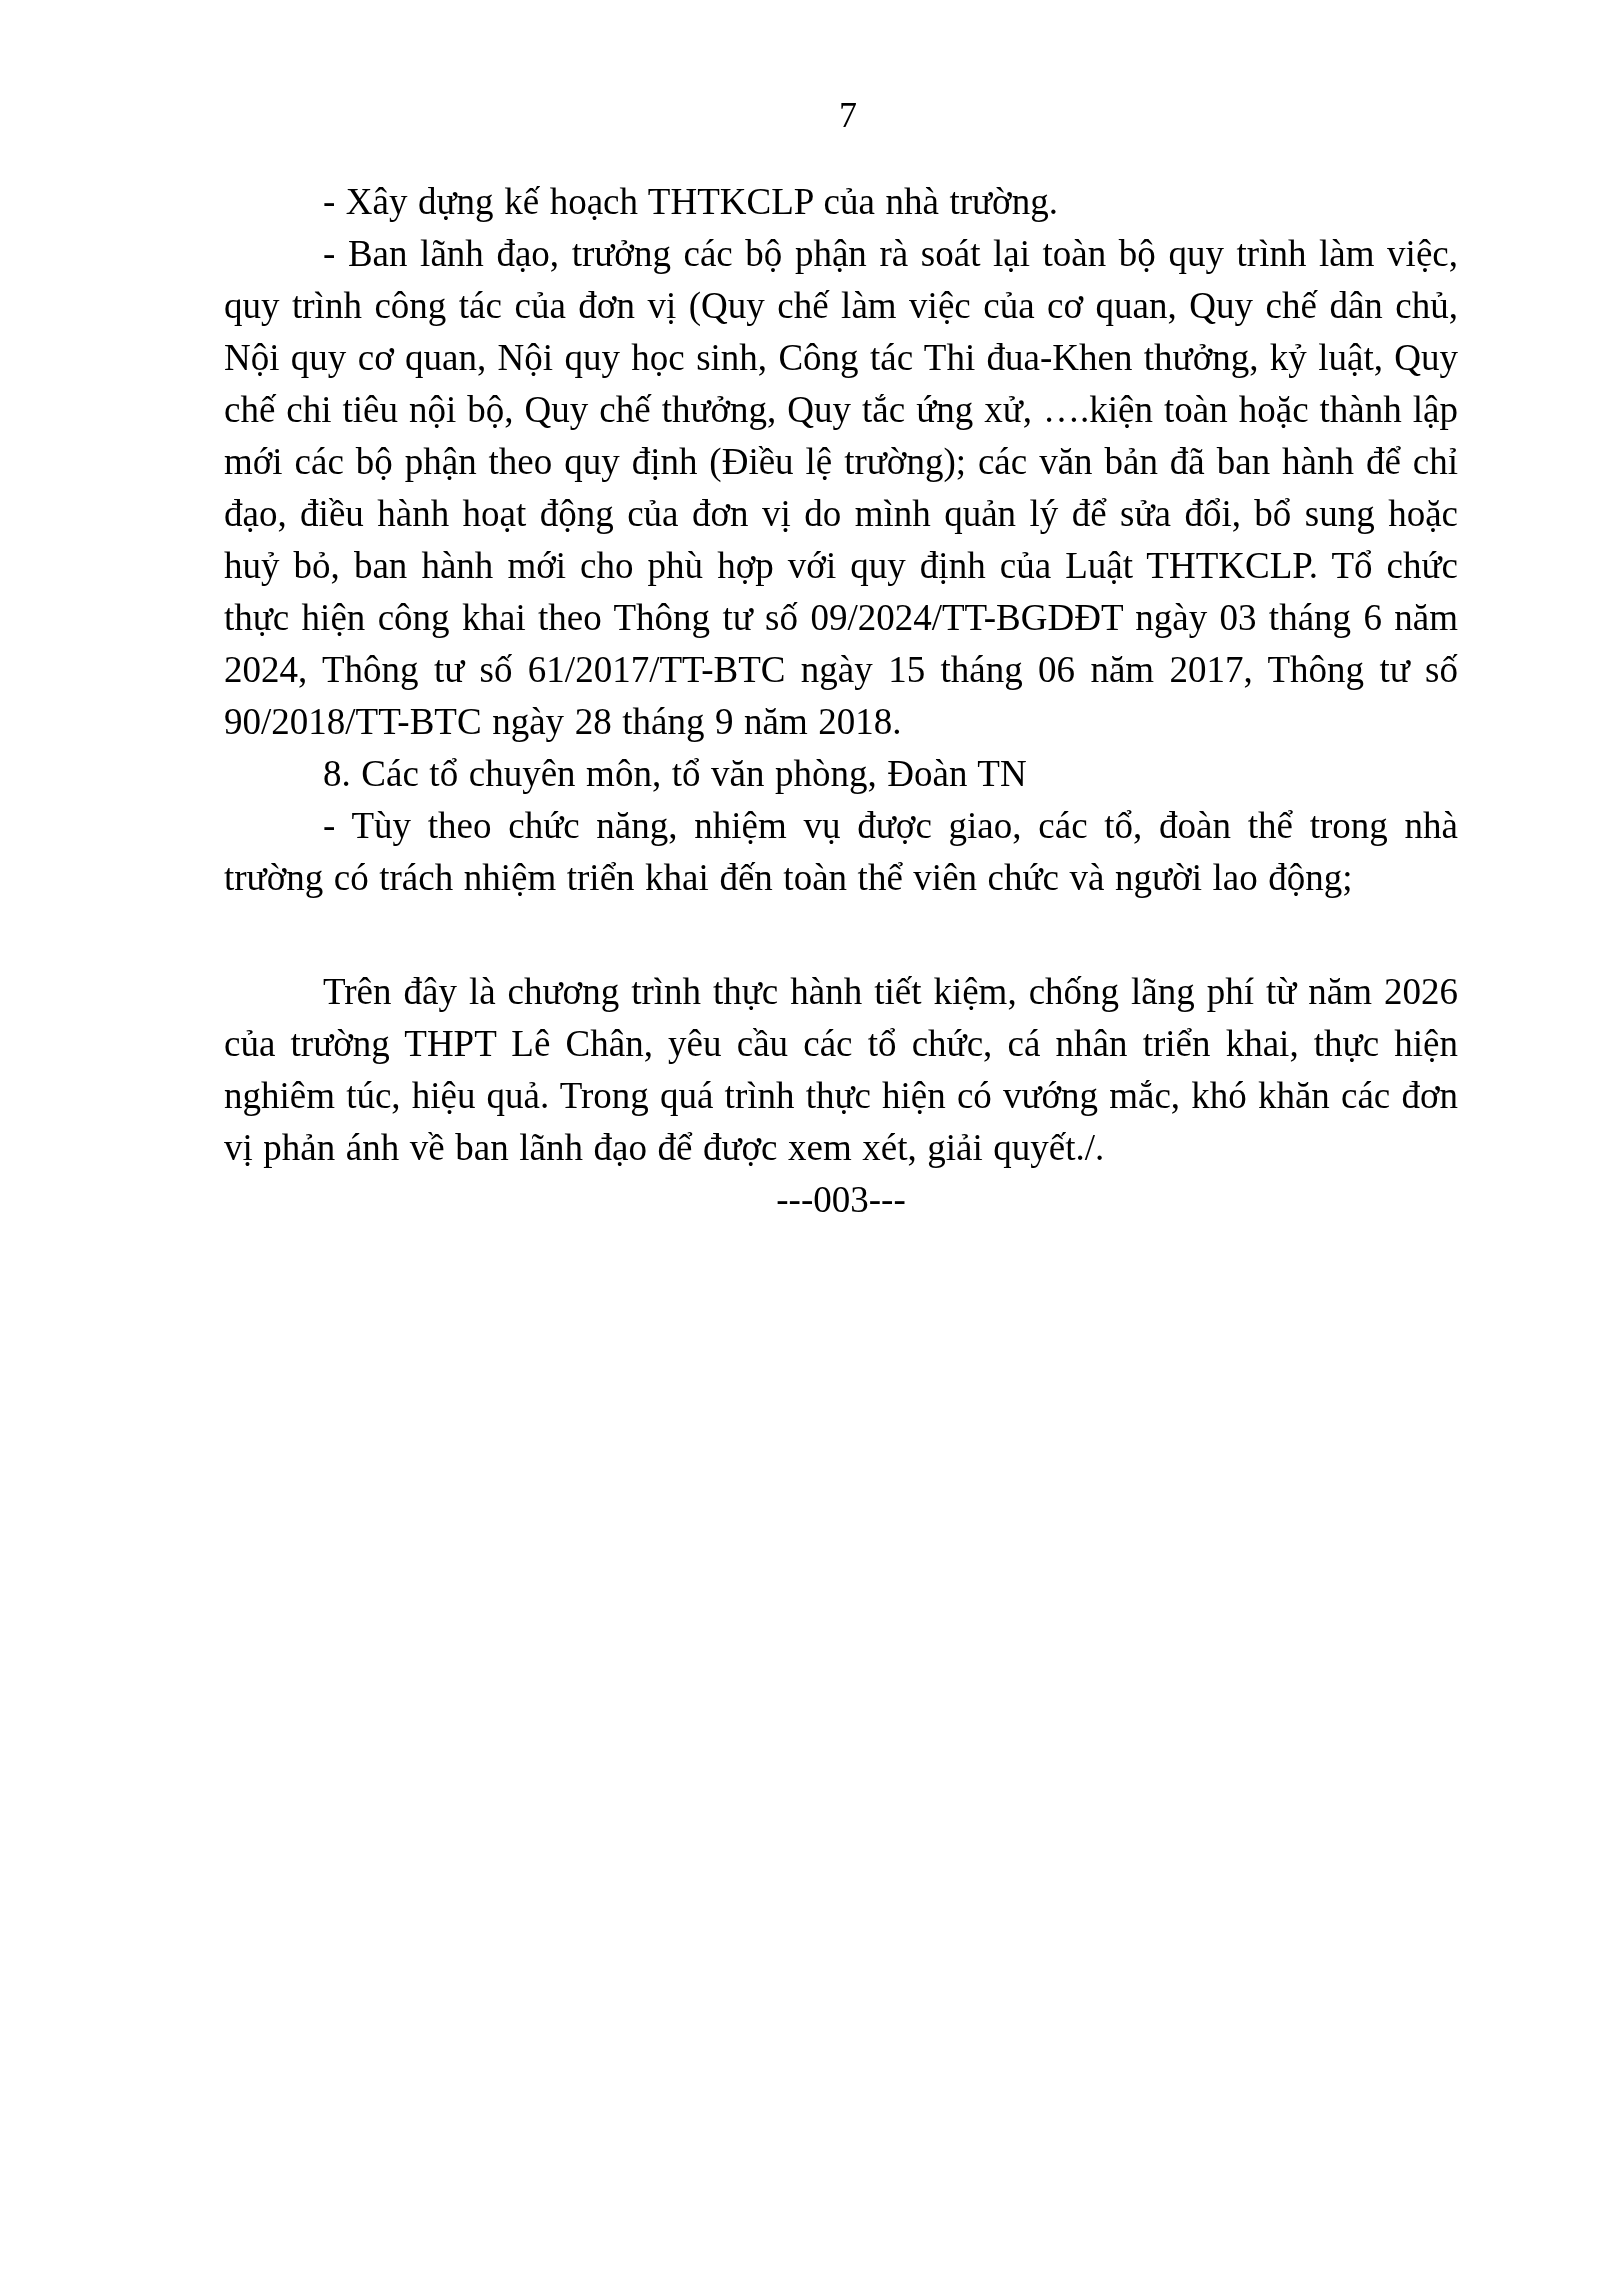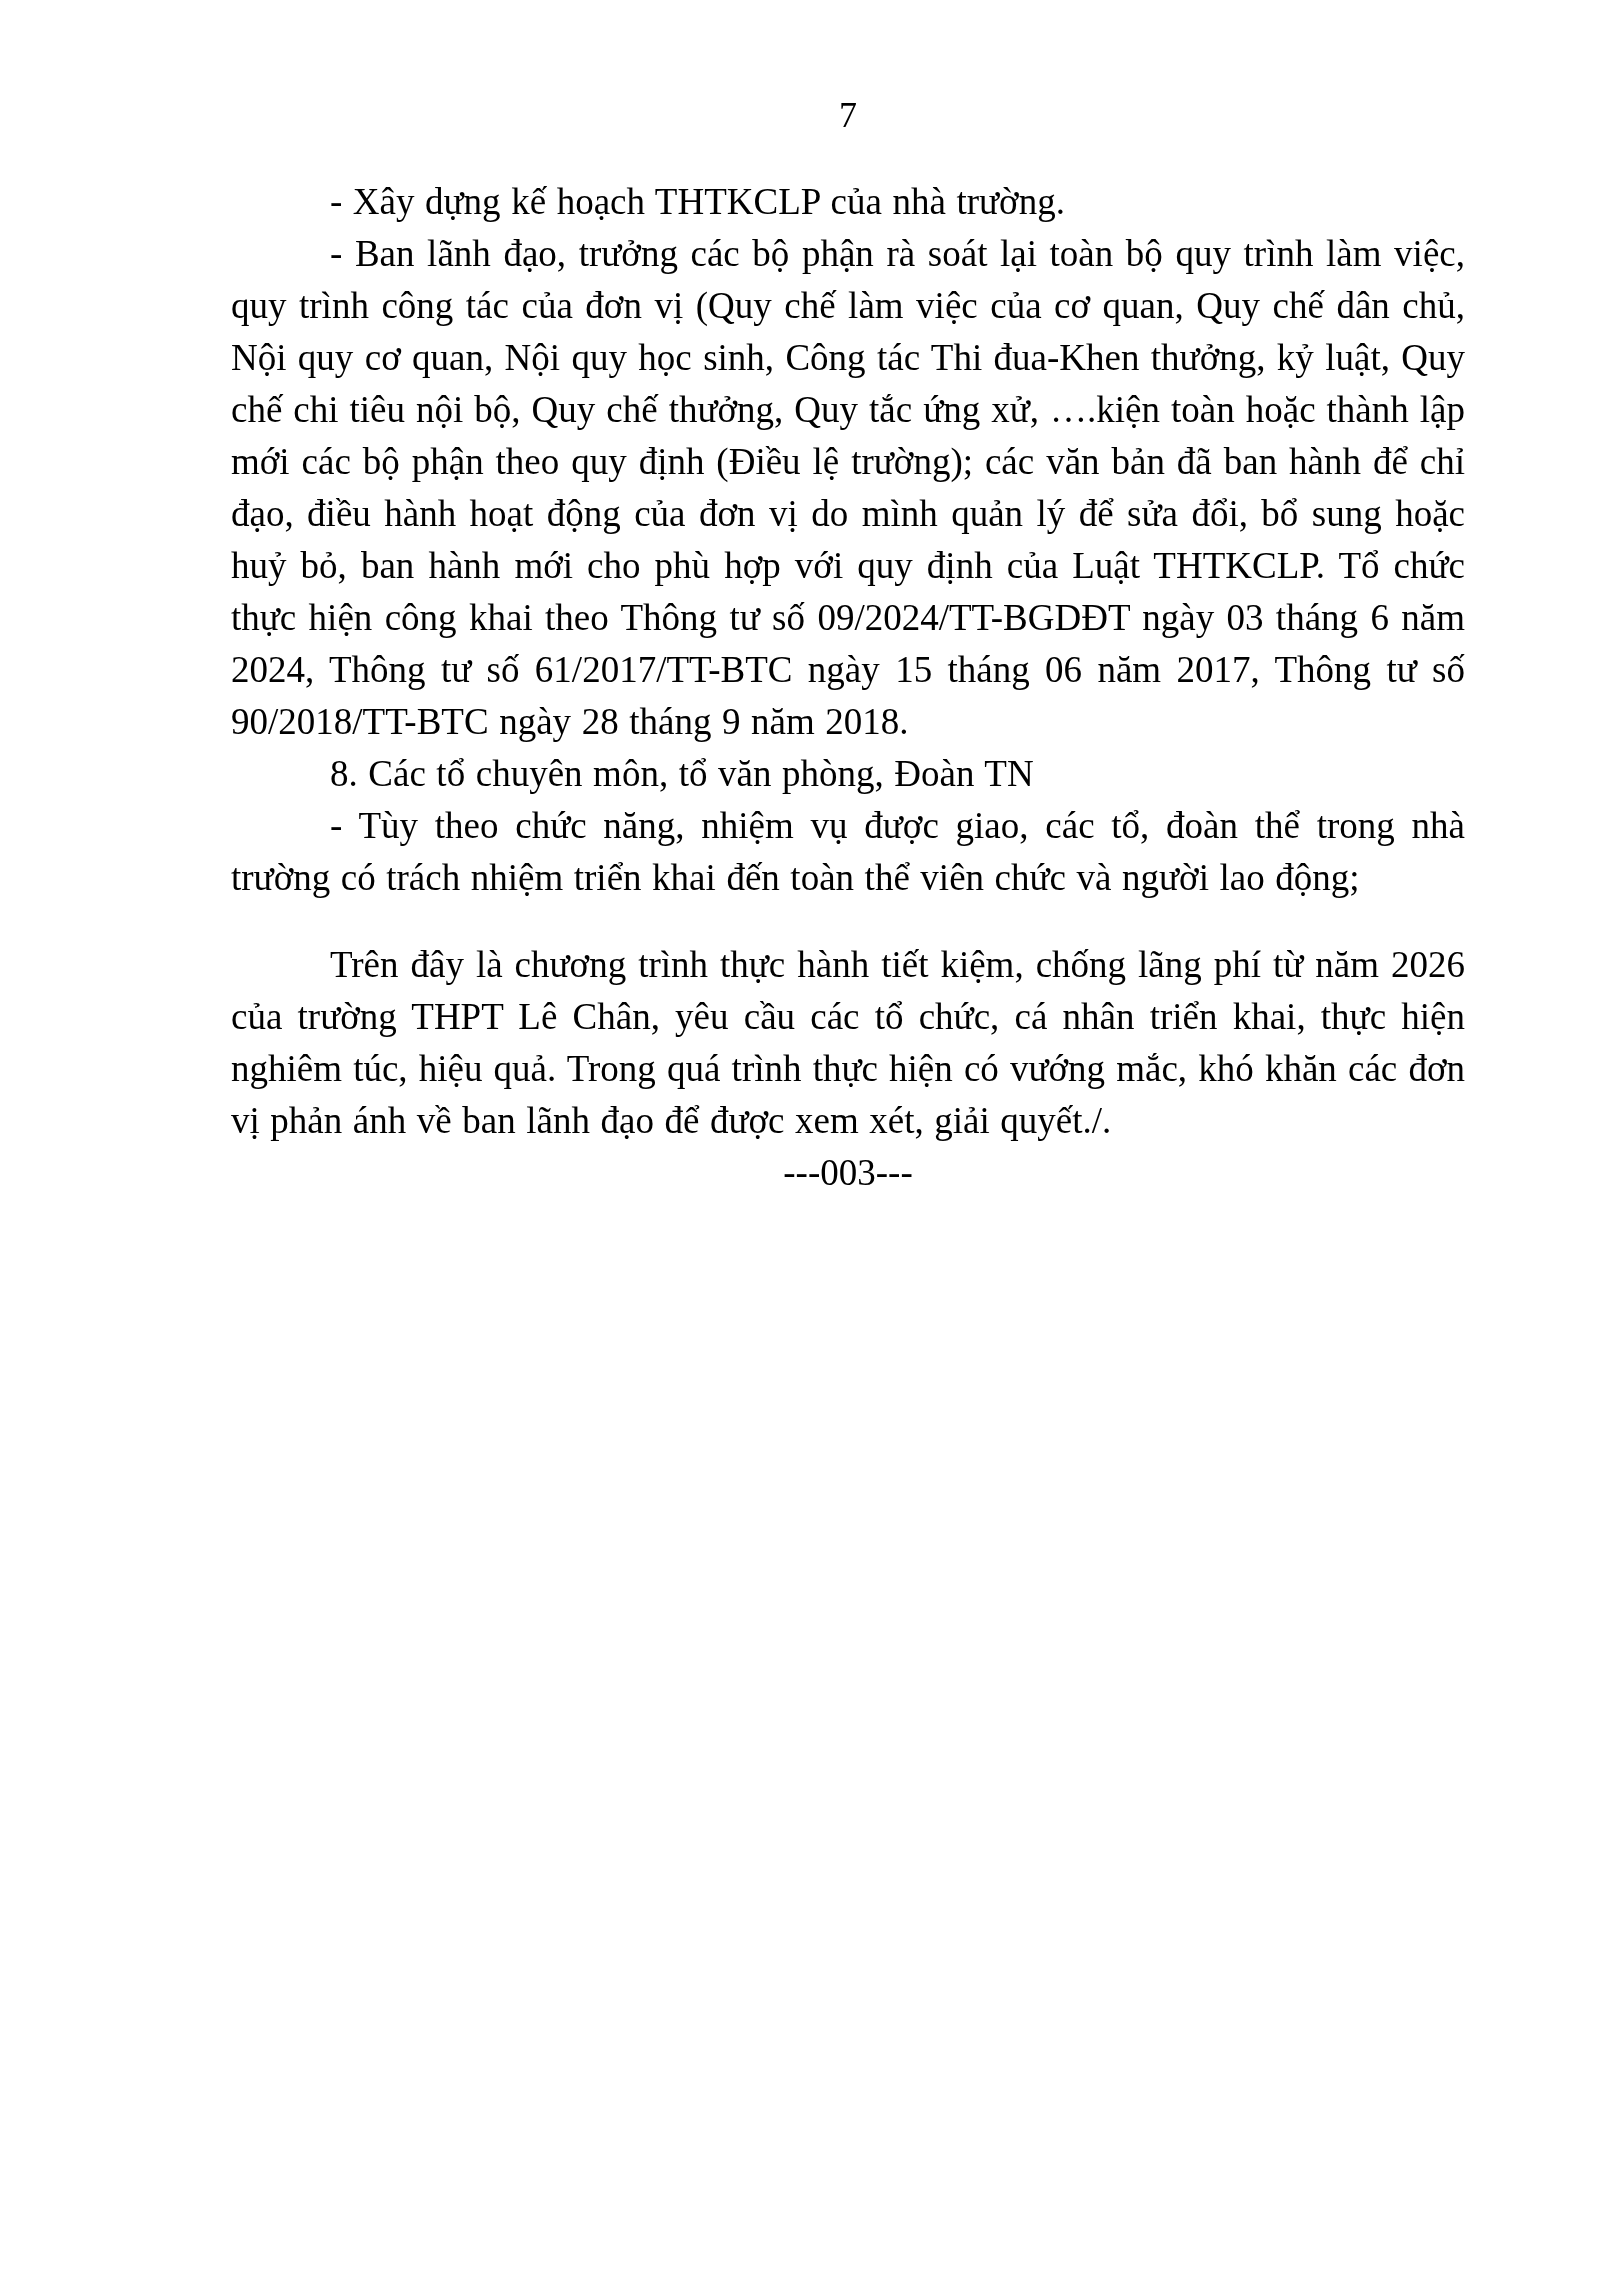--- a/index.html
+++ b/index.html
@@ -22,34 +22,34 @@
     top: 95px;
     left: 231px;
     width: 1234px;
     text-align: center;
     font-size: 36px;
     line-height: 40px;
   }
   .content {
     position: absolute;
     top: 176px;
-    left: 231px;
+    left: 224px;
     width: 1234px;
     font-size: 37px;
     line-height: 52px;
     text-align: justify;
     word-spacing: 1.3px;
   }
   .content p {
     margin: 0;
     padding: 0;
     text-indent: 99px;
   }
   .content p.final-para {
-    margin-top: 35px;
+    margin-top: 62px;
   }
   .content p.separator {
     text-align: center;
     text-indent: 0;
   }
 </style>
 </head>
 <body>
 
 <div class="page">

